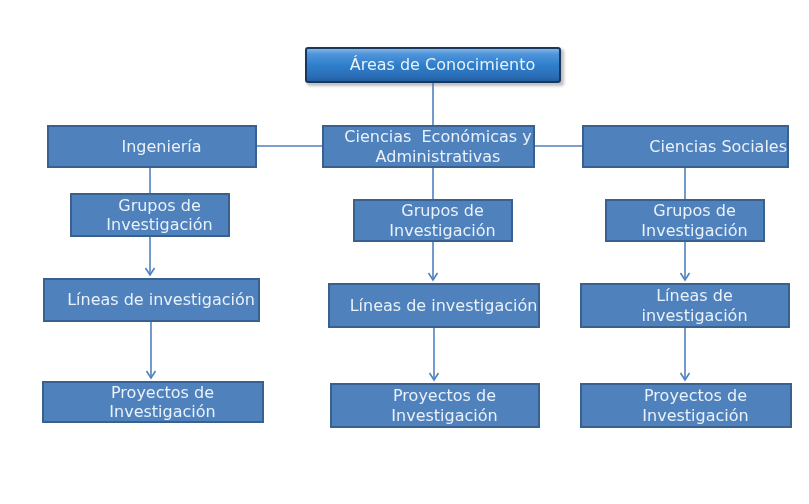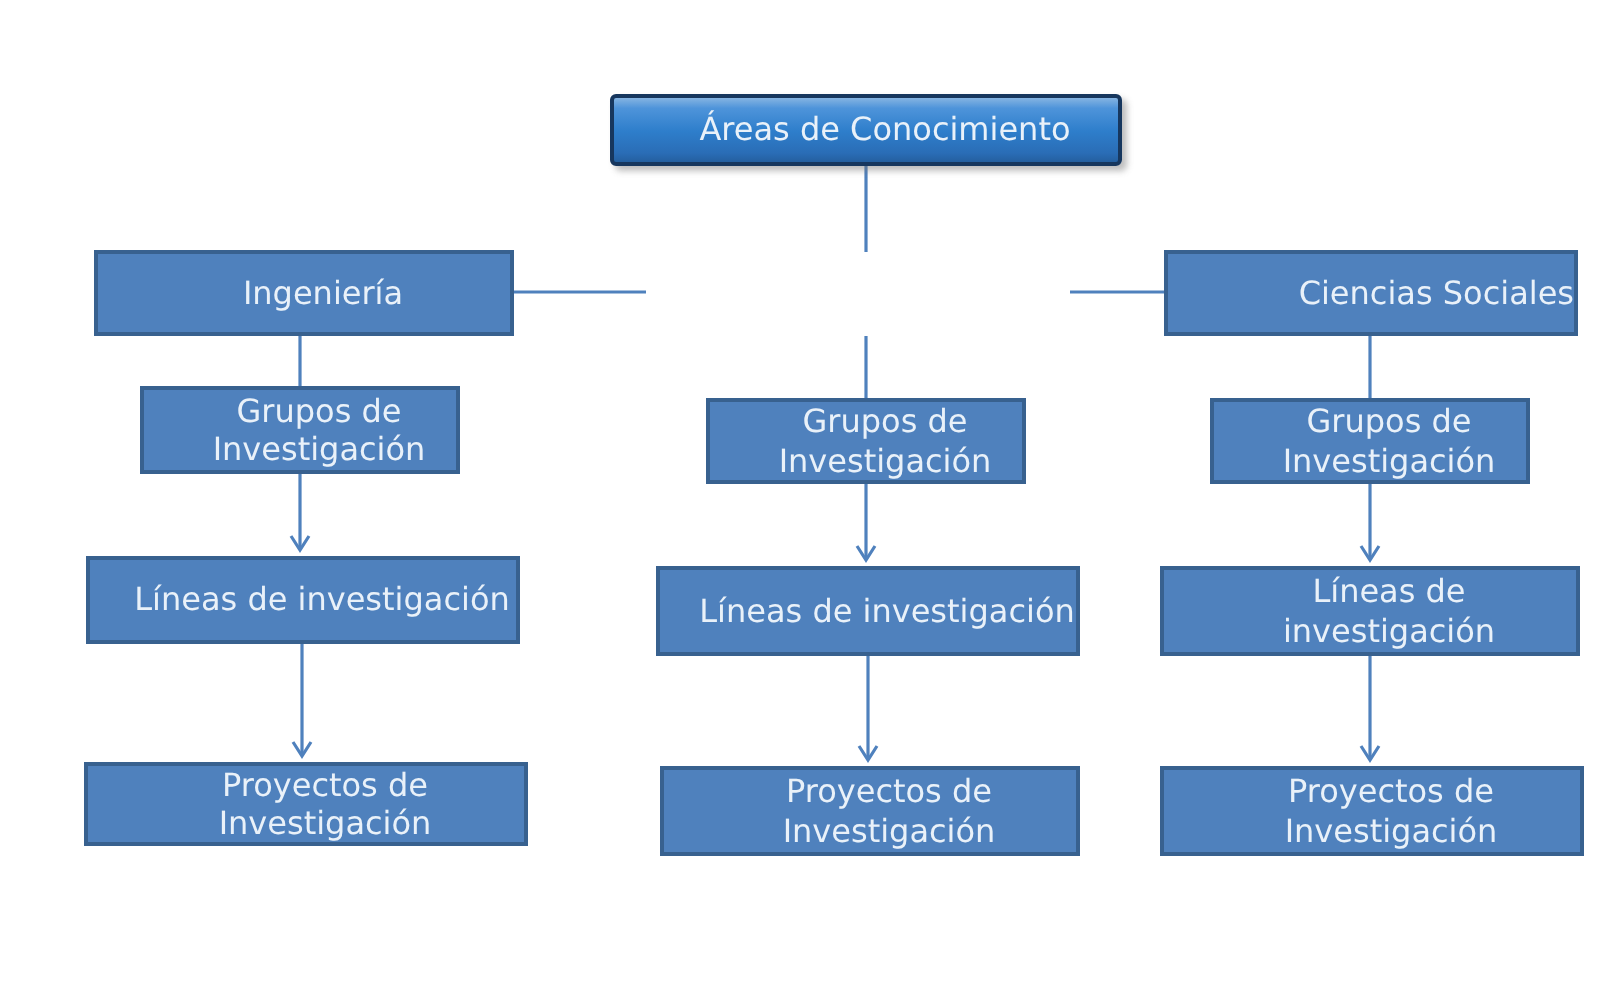--- a/index.html
+++ b/index.html
@@ -87,20 +87,24 @@
     <line class="c" x1="685" y1="328" x2="685" y2="380" marker-end="url(#arrowhead)"></line>
   </svg>
 
   <div class="node root" style="left:305px; top:47px; width:256px; height:36px;">
     <span class="lbl">Áreas de Conocimiento</span>
   </div>
 
   <div class="node" style="left:47px; top:125px; width:210px; height:43px;">
     <span class="lbl">Ingeniería</span>
   </div>
+  <div class="node" style="left:322px; top:125px; width:213px; height:43px;">
+    <span class="lbl">Ciencias  Económicas y
+Administrativas</span>
+  </div>
   <div class="node" style="left:582px; top:125px; width:207px; height:43px;justify-content:flex-end;">
     <span class="lbl">Ciencias Sociales</span>
   </div>
 
   <div class="node" style="left:70px; top:193px; width:160px; height:44px;">
     <span class="lbl">Grupos de
 Investigación</span>
   </div>
   <div class="node" style="left:353px; top:199px; width:160px; height:43px;">
     <span class="lbl">Grupos de

